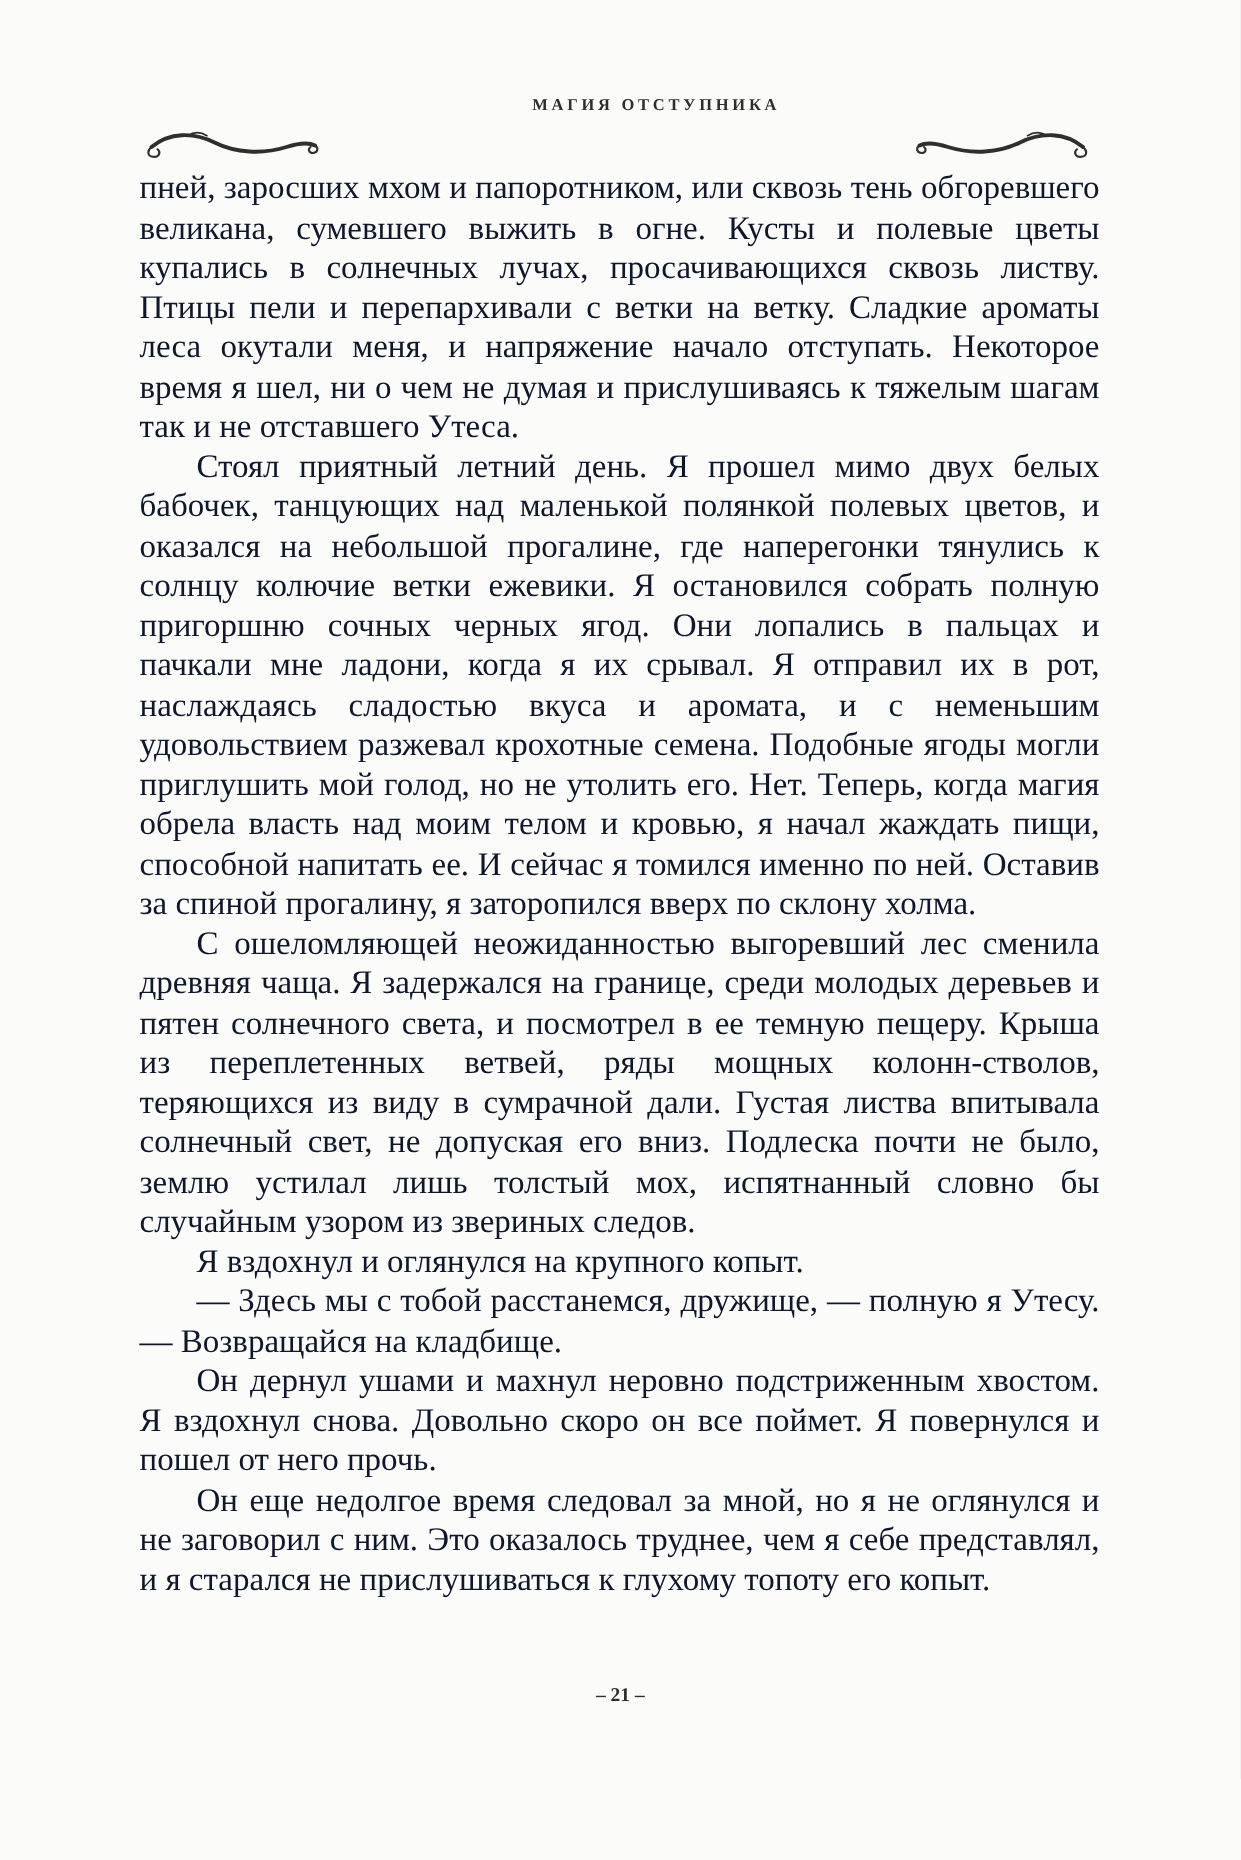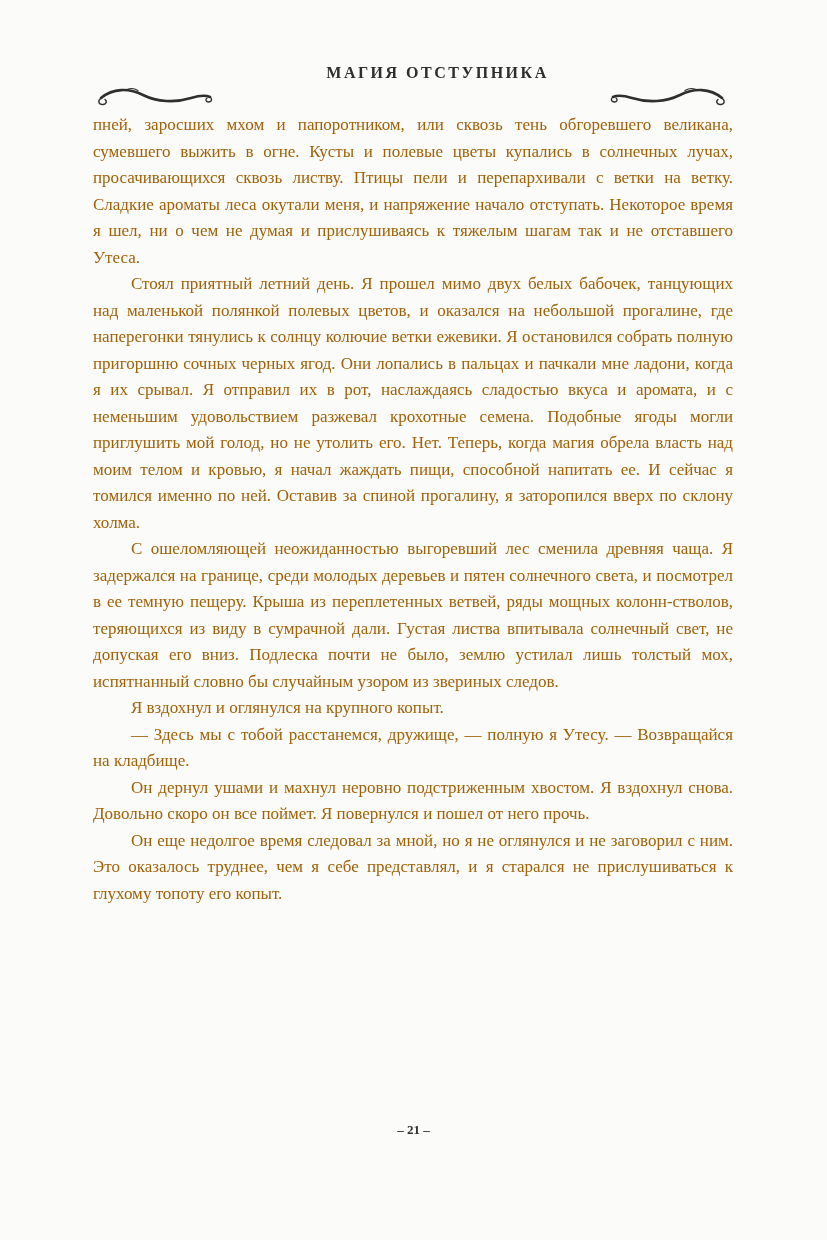--- a/index.html
+++ b/index.html
@@ -17,21 +17,21 @@
     font-family: "Liberation Serif", "DejaVu Serif", serif;
     color: #242424;
     overflow: hidden;
   }
   .running-head {
     position: absolute;
     top: 64px;
     left: 0;
     right: 0;
     text-align: center;
-    font-size: 16px;
+    font-size: 11px;
     font-weight: 700;
     letter-spacing: 2.5px;
     color: #2e2e2e;
     padding-left: 48px;
   }
   .ornament-row {
     position: absolute;
     top: 84px;
     left: 95px;
     right: 99px;
@@ -44,25 +44,25 @@
   .ornament.mirrored svg { transform: scaleX(-1); }
   .text-body {
     position: absolute;
     top: 112px;
     left: 93px;
     right: 94px;
   }
   .text-body p {
     margin: 0;
     padding: 0;
-    font-size: 17px;
+    font-size: 22px;
     line-height: 26.5px;
     text-align: justify;
     text-indent: 38px;
-    color: #a16207;
+    color: #0f172a;
   }
   .text-body p:first-child { text-indent: 0; }
   .page-number {
     position: absolute;
     top: 1122px;
     left: 0;
     right: 0;
     text-align: center;
     font-size: 13px;
     font-weight: 700;

